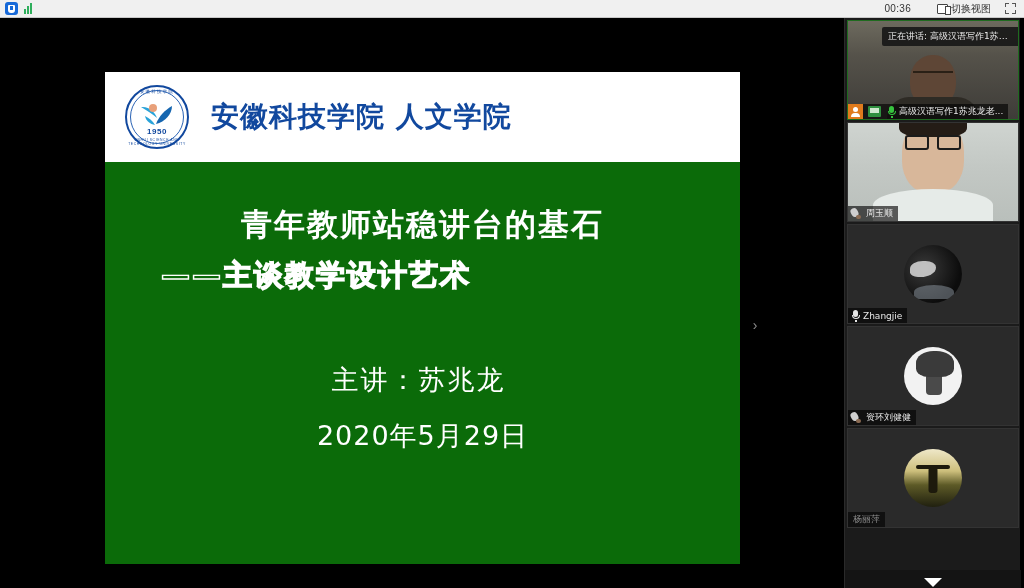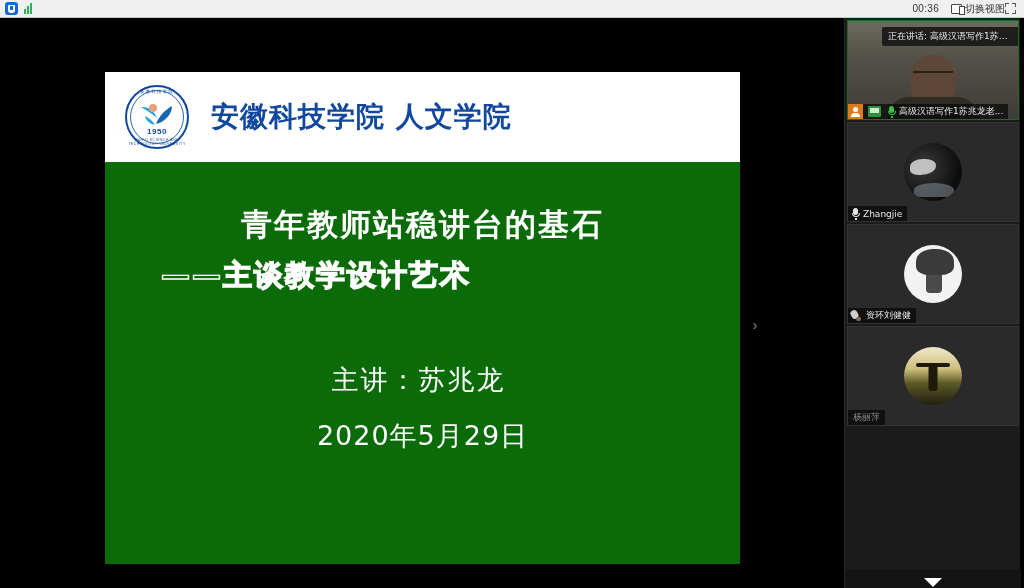--- a/index.html
+++ b/index.html
@@ -13,21 +13,21 @@
   
   #app { position:relative; width:1024px; height:588px; background:#000; }
 
   
   .topbar {
     position:absolute; left:0; top:0; width:1024px; height:18px;
     background:#f0f0f0; border-bottom:1px solid #c8c8c8;
     display:flex; align-items:center;
   }
   .tb-left { display:flex; align-items:center; gap:6px; padding-left:5px; }
-  .tb-right { margin-left:auto; display:flex; align-items:center; padding-right:8px; }
+  .tb-right { margin-left:auto; display:flex; align-items:center; gap:14px; padding-right:8px; }
 
   .ic-shield {
     width:13px; height:13px; border-radius:3px;
     background:#1769d8; position:relative;
   }
   .ic-shield:before {
     content:""; position:absolute; left:3px; top:2.5px;
     width:7px; height:8px; border-radius:1px 1px 3px 3px;
     background:#fff;
   }
@@ -384,20 +384,35 @@
         <span class="ic-share"></span>
         <span class="ic-mic">
             <span class="cap"></span>
             <span class="arc"></span>
             <span class="stem"></span>
           </span>
         <span class="lbl">高级汉语写作1苏兆龙老...</span>
       </div>
     </div>
 
+    <div class="tile">
+      <div class="tile-video face2">
+        <div class="head"></div>
+          <div class="hair"></div>
+        <div class="glasses">
+            <b></b>
+            <b></b>
+          </div>
+        <div class="shirt"></div>
+      </div>
+      <div class="name-bar">
+        <span class="ic-mic-fig"></span>
+        <span class="lbl">周玉顺</span>
+      </div>
+    </div>
 
     <div class="tile">
       <div class="avatar-wrap">
         <div class="avatar av-night"></div>
       </div>
       <div class="name-bar">
         <span class="ic-mic white">
             <span class="cap"></span>
             <span class="arc"></span>
             <span class="stem"></span>

